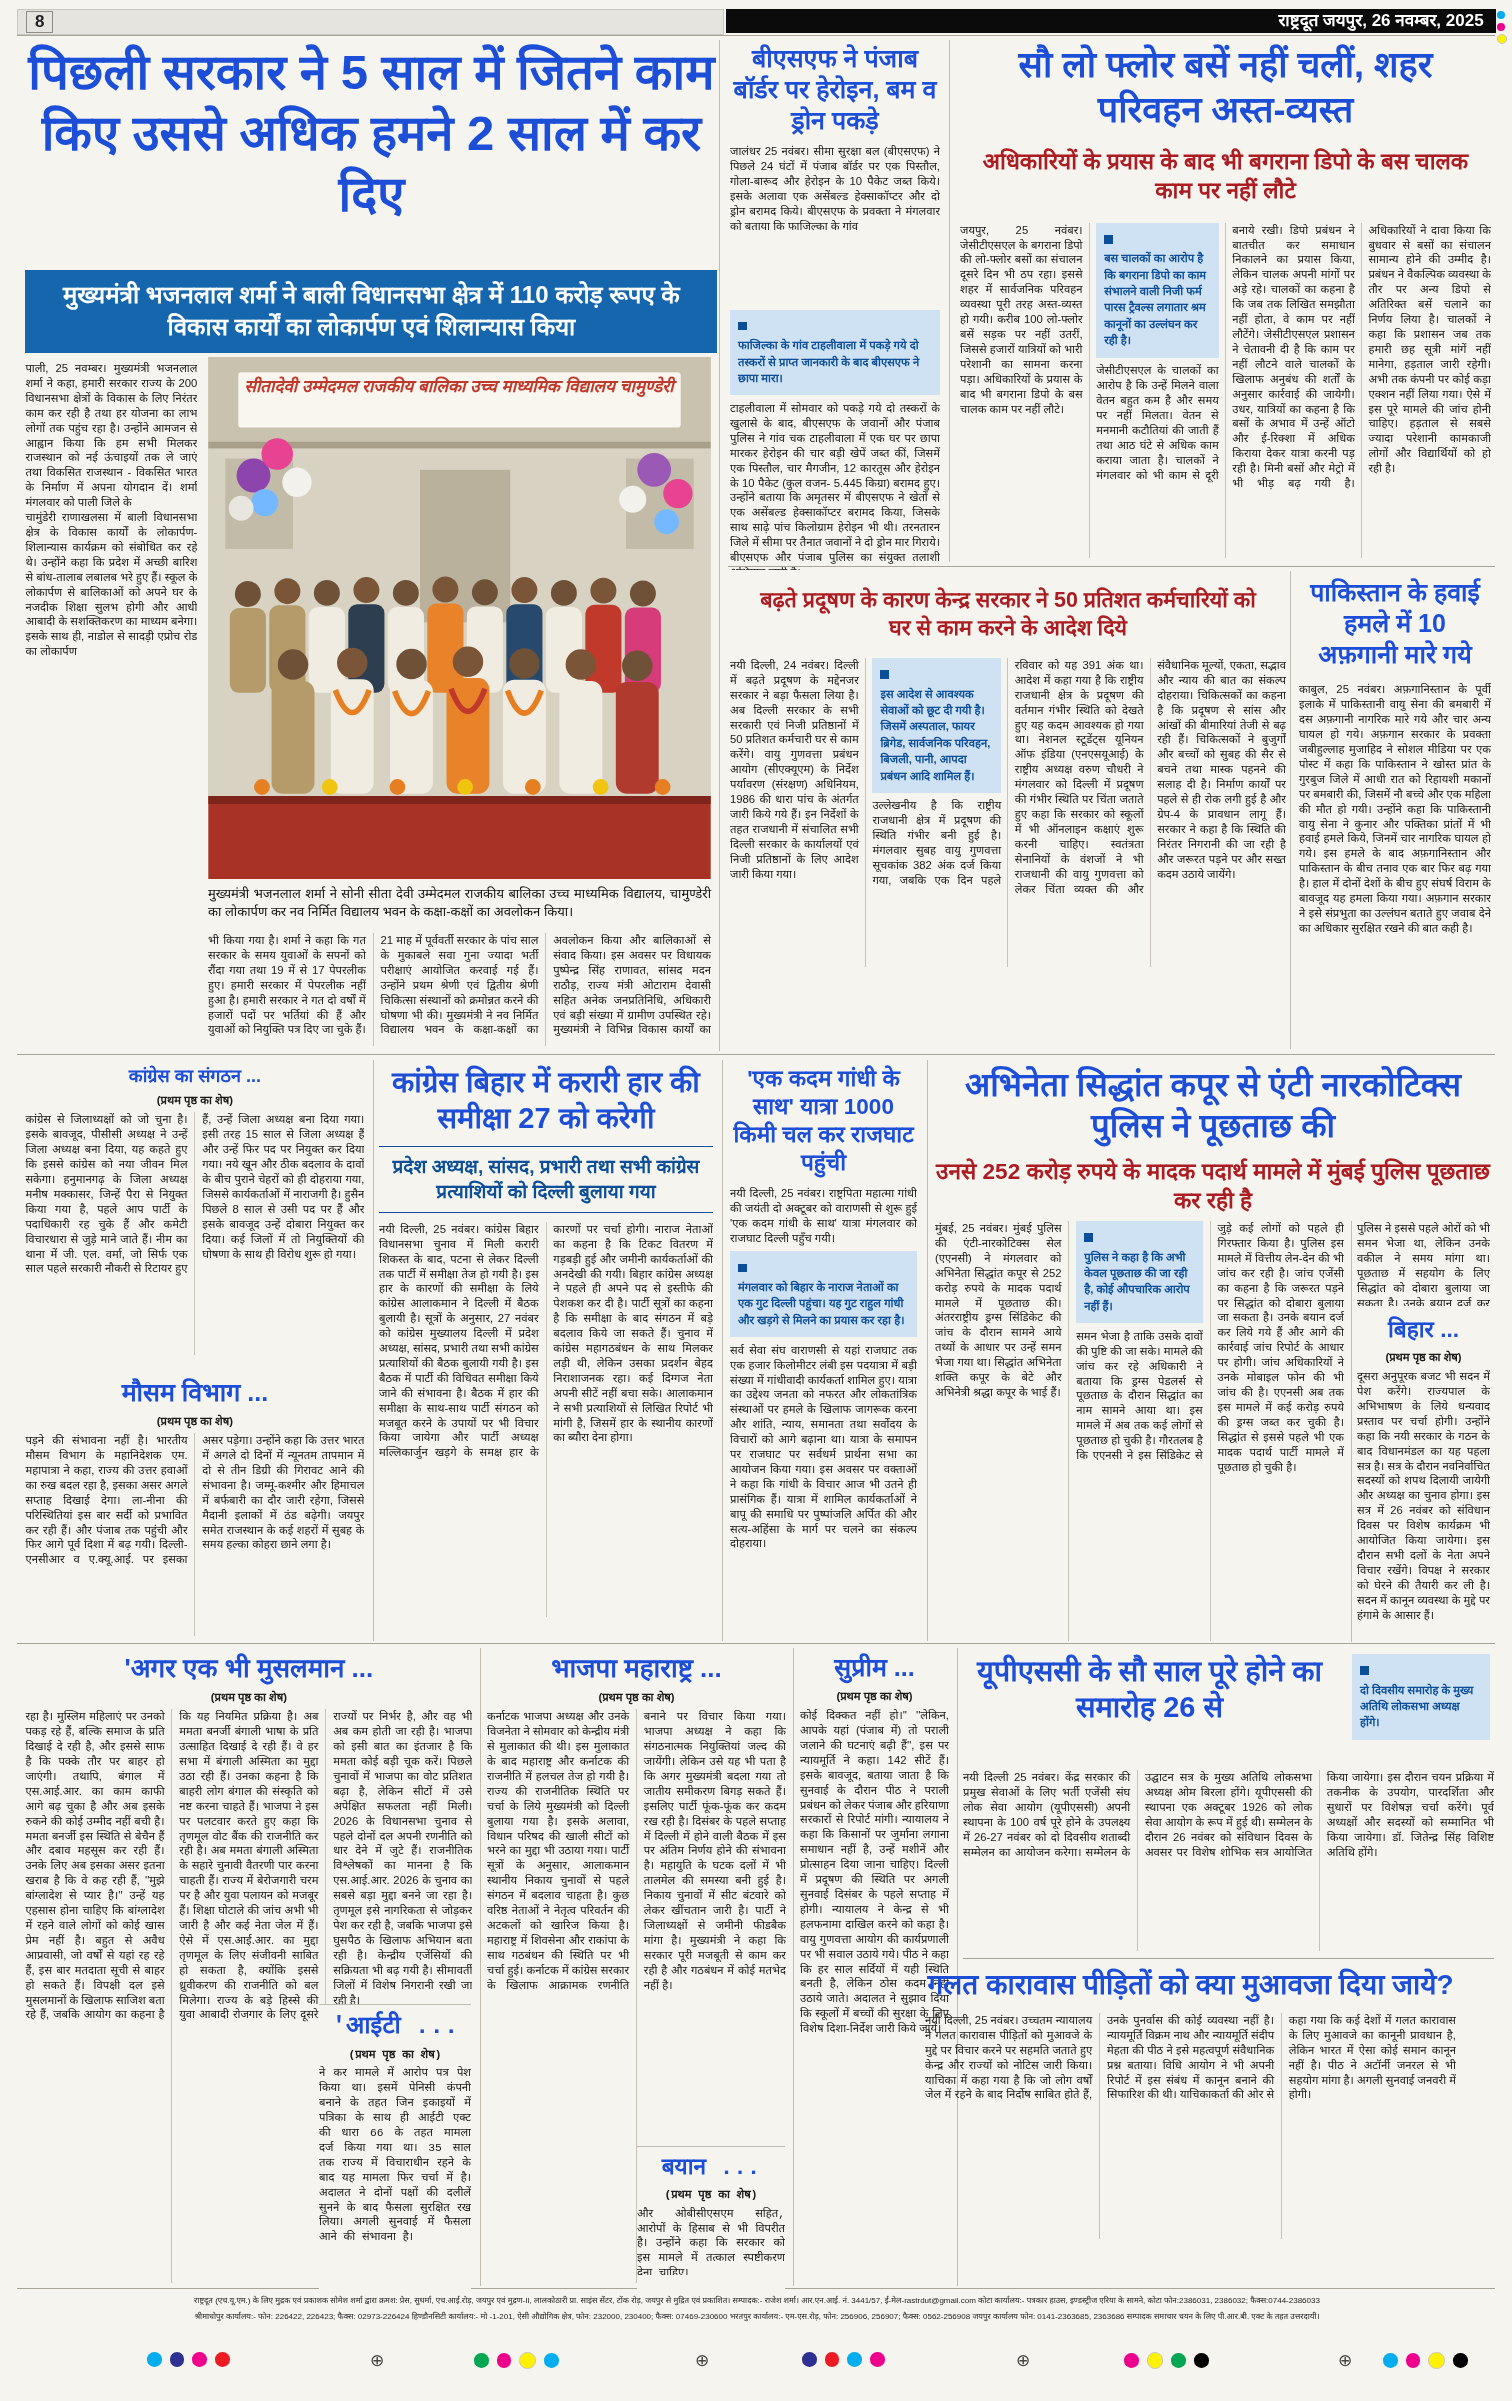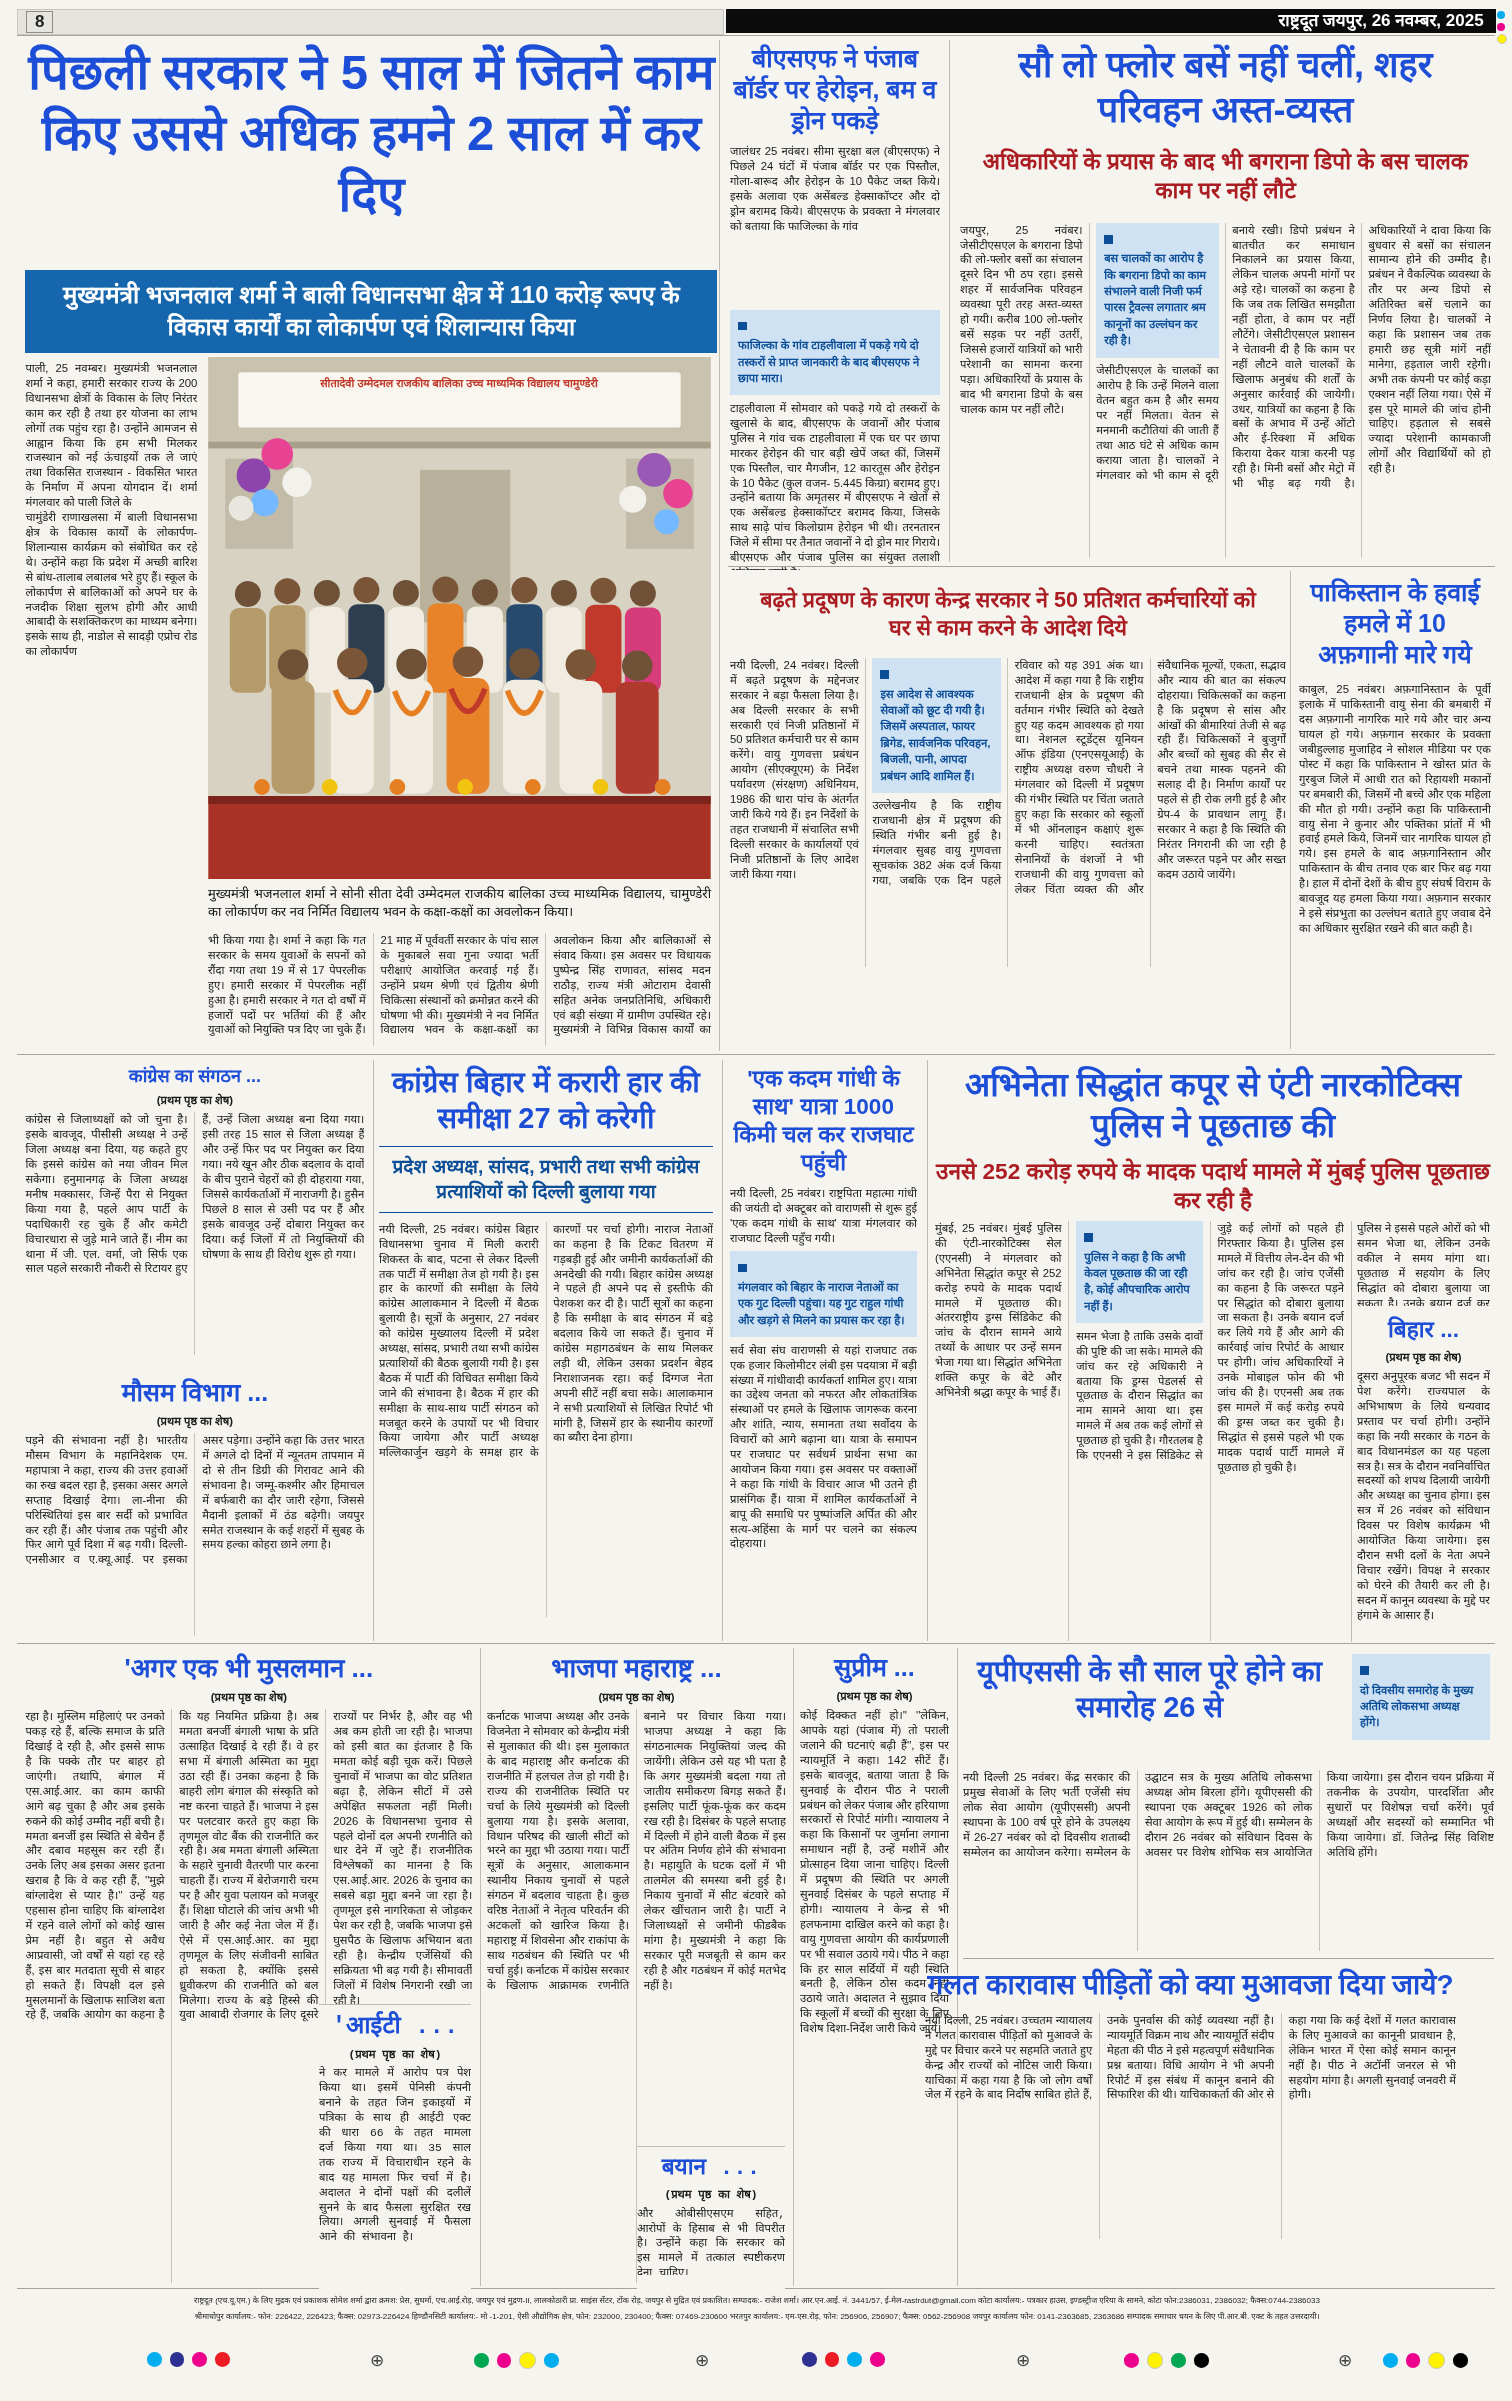--- a/index.html
+++ b/index.html
@@ -17,21 +17,21 @@
   .bluebox{background:#cfe2f4;padding:9px 8px;display:flex;gap:6.8px;margin:5.6px 0;break-inside:avoid;flex-direction:column;}
   .bluebox .txt{color:#0c4f98;font-weight:700;font-size:11.3px;line-height:1.45;text-align:left;}
   .sq{width:8.5px;height:8.5px;background:#0c4f98;flex:0 0 auto;margin-top:3.4px;}
   .cont{font-weight:700;text-align:center;font-size:11.3px;margin:4.5px 0 5.6px 0;}
   .vr{position:absolute;width:0.6px;background:#c0bcb2;}
   .hr{position:absolute;height:0.6px;background:#a8a498;}
   .pagenum-strip{position:absolute;left:17px;top:9px;width:705px;height:24px;background:#e6e4de;border:0.6px solid #c9c6bf;display:flex;align-items:center;}
   .pagenum-box{margin-left:8px;border:0.6px solid #8f8c84;padding:0 8px;font-size:17px;font-weight:700;line-height:20.3px;color:#222;}
   .banner-black{position:absolute;left:726px;top:9px;width:770px;height:24px;background:#0b0b0b;color:#fff;font-weight:700;font-size:17px;line-height:24px;text-align:right;padding-right:12.4px;box-sizing:border-box;}
   .photo{position:absolute;left:208px;top:357px;width:503px;height:522px;background:#d8d2c2;overflow:hidden;}
-  .photo-banner{position:absolute;top:20.3px;left:36px;width:430px;font-weight:700;font-size:11px;color:#c0392b;text-align:center;line-height:1.2;}
+  .photo-banner{position:absolute;top:20.3px;left:36px;width:430px;font-weight:700;font-size:17px;color:#c0392b;text-align:center;line-height:1.2;font-style:italic;}
   .caption{font-size:13px;font-weight:400;line-height:1.4;text-align:justify;color:#111;}
   .overlay{background:#f6f4ee;border-top:0.6px solid #c0bcb2;padding-top:4.5px;z-index:5;font-family:Liberation Mono, monospace;}
   .dot{display:inline-block;width:14.7px;height:14.7px;border-radius:50%;margin-right:8px;vertical-align:middle;}
   .cross{position:absolute;font-size:17px;color:#444;}
   .footer-line{position:absolute;left:68px;width:1378px;font-size:8px;line-height:1.55;text-align:center;color:#222;}
 </style>
 </head>
 <body>
 
 <div class="page">

